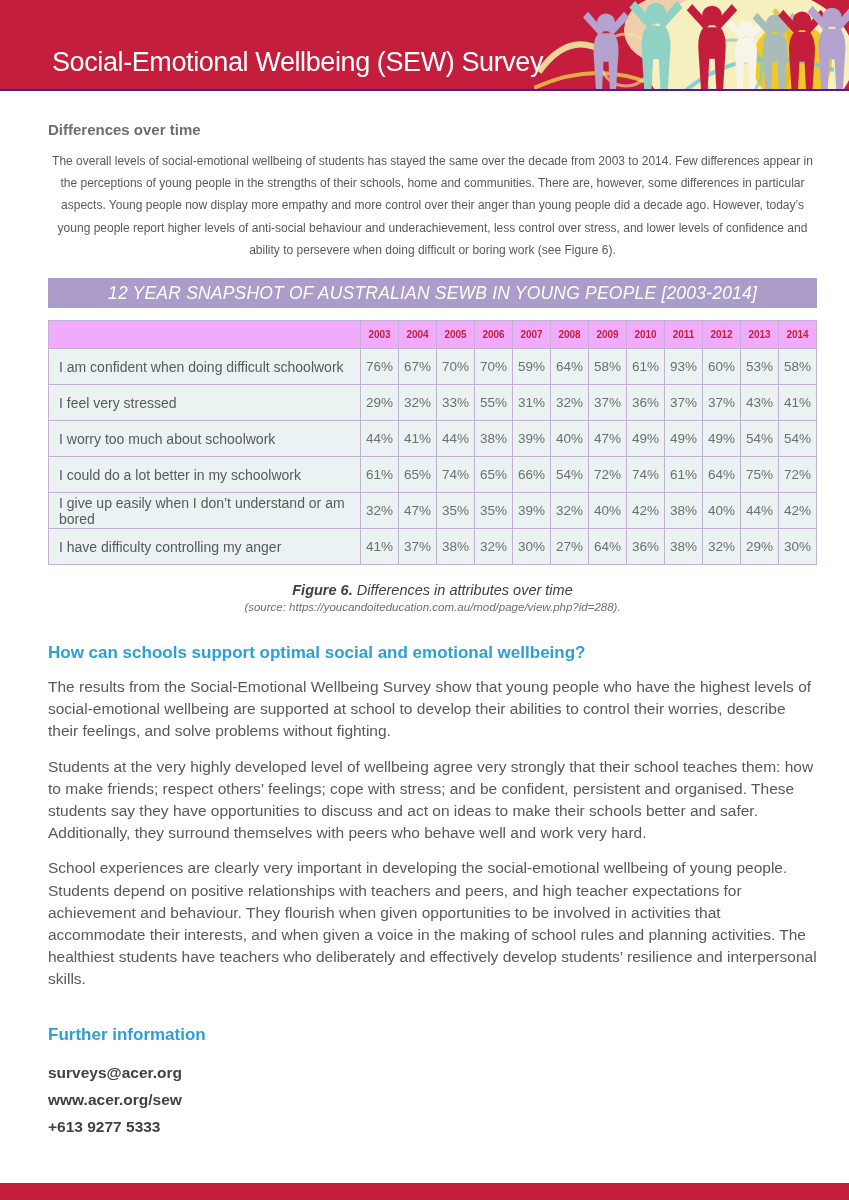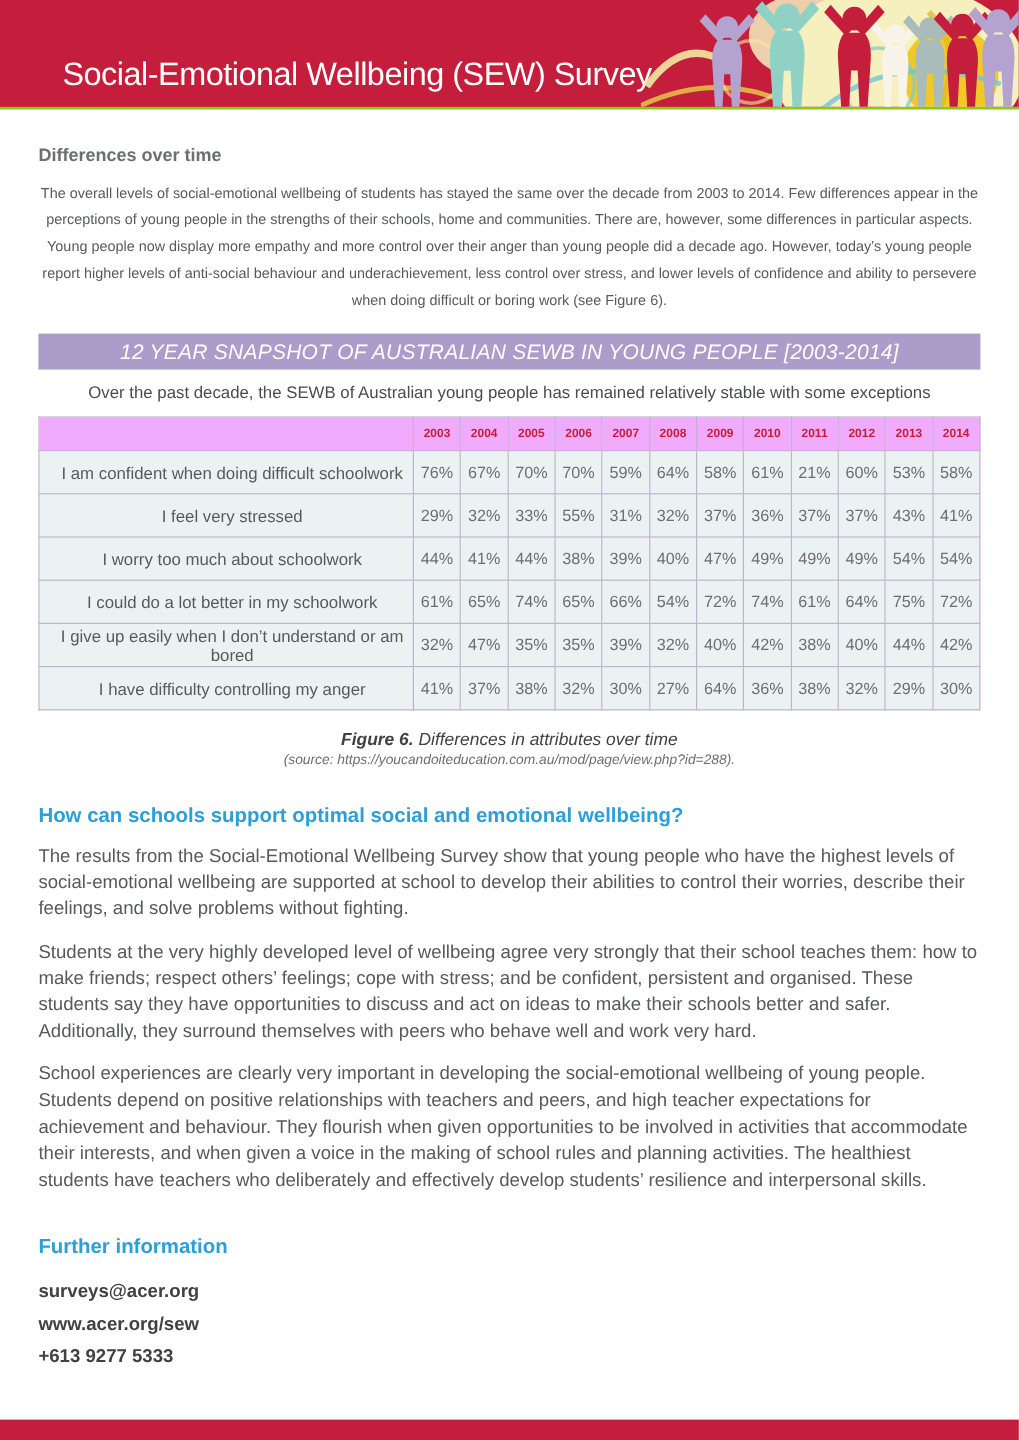--- a/index.html
+++ b/index.html
@@ -10,32 +10,32 @@
     color:#58595b;
     position:relative;
     width:849px; height:1200px;
     overflow:hidden;
   }
   .page { position:relative; width:849px; height:1200px; background:#fff; }
 
   
   .header {
     position:relative; height:91px; background:#c41e3c;
-    border-bottom:2px solid #84cc16;
+    border-bottom:2px solid #4c1d95;
     overflow:hidden;
   }
   .header h1 {
     position:absolute; left:52px; top:47px;
     color:#ffffff; font-size:27px; font-weight:300;
     letter-spacing:-0.4px; white-space:nowrap;
   }
   .header-art { position:absolute; right:0; top:0; width:315px; height:93px; }
 
   
-  .content { padding:0 32px; }
+  .content { padding:0 32px;margin-left:16px; }
 
   .intro-heading { margin-top:30px; font-size:15px; font-weight:bold; color:#6d6e71; }
   .body-text { margin-top:12px; font-size:12px; line-height:22.2px; color:#58595b;text-align:center; }
 
   .banner {
     margin-top:17px; height:30px; line-height:30px;
     background:#ab9cc9; color:#ffffff; text-align:center;
     font-size:17.5px; font-weight:300; letter-spacing:0.2px;font-style:italic;
   }
   .subtitle { margin-top:11px; text-align:center; font-size:14px; color:#4a4b4d; }
@@ -45,21 +45,21 @@
     margin-top:12px; width:100%; border-collapse:collapse; table-layout:fixed;
   }
   table.snapshot col.c-label { width:312px; }
   table.snapshot th, table.snapshot td { border:1px solid #c3b1d3; }
   table.snapshot thead th {
     background:#f0abfc; color:#c41e3c; font-weight:bold;
     font-size:10px; height:28px; text-align:center;
   }
   table.snapshot tbody td { background:#eaf3f1; height:36px; }
   table.snapshot td.lbl {
-    font-size:14px; color:#58595b; text-align:center; padding-left:10px;
+    font-size:14px; color:#58595b; text-align:left; padding-left:10px;
   }
   table.snapshot td.val {
     font-size:13.5px; color:#6d6e71; text-align:center;
   }
 
   
   .figure-caption { margin-top:17px; text-align:center; font-size:14.5px; color:#414042; font-style:italic; }
   .figure-caption .fig-label { font-weight:bold; }
   .figure-source { margin-top:3px; text-align:center; font-size:11.5px; color:#6d6e71; font-style:italic; }
 
@@ -111,21 +111,20 @@
       <use href="#person" transform="translate(298,93) scale(0.88)" fill="#b5a3cf"></use>
     </svg>
   </div>
 
   <div class="content">
 
     <div class="intro-heading">Differences over time</div>
     <p class="body-text">The overall levels of social-emotional wellbeing of students has stayed the same over the decade from 2003 to 2014.  Few differences appear in the perceptions of young people in the strengths of their schools, home and communities. There are, however, some differences in particular aspects. Young people now display more empathy and more control over their anger than young people did a decade ago. However, today’s young people report higher levels of anti-social behaviour and underachievement, less control over stress, and lower levels of confidence and ability to persevere when doing difficult or boring work (see Figure 6).</p>
 
     <div class="banner">12 YEAR SNAPSHOT OF AUSTRALIAN SEWB IN YOUNG PEOPLE [2003-2014]</div>
-    <div class="subtitle">Over the past decade, the SEWB of Australian young people has remained relatively stable with some exceptions</div>
 
     <table class="snapshot">
       <colgroup>
           <col class="c-label">
         </colgroup>
       <thead>
         <tr>
           <th class="lbl"></th>
         <th>2003</th>
             <th>2004</th>
@@ -145,21 +144,21 @@
           <tr>
             <td class="lbl">I am confident when doing difficult schoolwork</td>
             <td class="val">76%</td>
             <td class="val">67%</td>
             <td class="val">70%</td>
             <td class="val">70%</td>
             <td class="val">59%</td>
             <td class="val">64%</td>
             <td class="val">58%</td>
             <td class="val">61%</td>
-            <td class="val">21%</td>
+            <td class="val">93%</td>
             <td class="val">60%</td>
             <td class="val">53%</td>
             <td class="val">58%</td>
           </tr>
           <tr>
             <td class="lbl">I feel very stressed</td>
             <td class="val">29%</td>
             <td class="val">32%</td>
             <td class="val">33%</td>
             <td class="val">55%</td>

